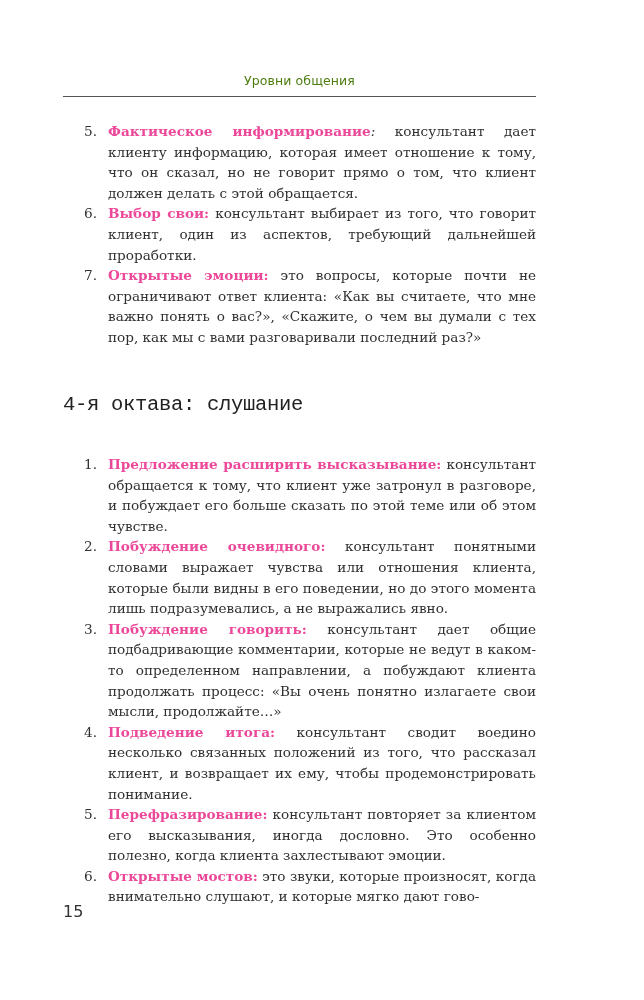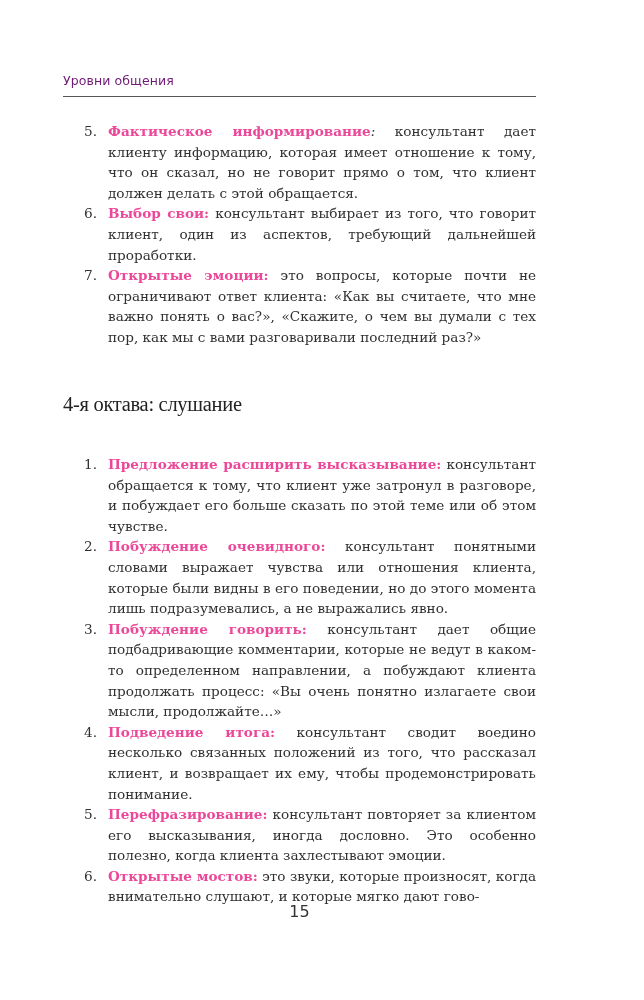--- a/index.html
+++ b/index.html
@@ -3,23 +3,23 @@
 <meta charset="utf-8">
 <style>
   html, body { margin: 0; padding: 0; }
   body {
     width: 644px; height: 1000px; background: #ffffff;
     position: relative; overflow: hidden;
     color: #2a2a2a;
   }
   .running-head {
     position: absolute; left: 63px; width: 473px; top: 73px;
-    text-align: left;
+    text-align: center;
     font-family: "DejaVu Sans", sans-serif;
-    font-size: 12.5px; color: #701a75;
+    font-size: 12.5px; color: #4d7c0f;
     letter-spacing: 0.1px;
   }
   .head-rule {
     position: absolute; left: 63px; width: 473px; top: 96px;
     height: 0; border-top: 1.3px solid #555;
   }
   .list {
     position: absolute; left: 63px; width: 473px;
     margin: 0; padding: 0; list-style: none;
     font-family: "DejaVu Serif", serif;
@@ -28,27 +28,27 @@
   }
   .list li { position: relative; padding-left: 45px; text-align: justify; }
   .list .num {
     position: absolute; left: 21px; top: 0;
   }
   .list b { font-weight: bold; color: #ec4899; }
   #list-top { top: 121px; }
   #list-bottom { top: 454px; }
   .section-title {
     position: absolute; left: 63px; top: 393px;
-    font-family: Liberation Serif, serif;
+    font-family: Liberation Mono, monospace;
     font-size: 20.5px; color: #222; letter-spacing: -0.3px;
     margin: 0; font-weight: normal;
   }
   .page-number {
     position: absolute; left: 63px; width: 473px; top: 902px;
-    text-align: center;
+    text-align: left;
     font-family: "DejaVu Sans", sans-serif;
     font-size: 16px; color: #333;
   }
 </style>
 </head>
 <body>
 
 <div class="running-head">Уровни общения</div>
 <div class="head-rule"></div>
 

